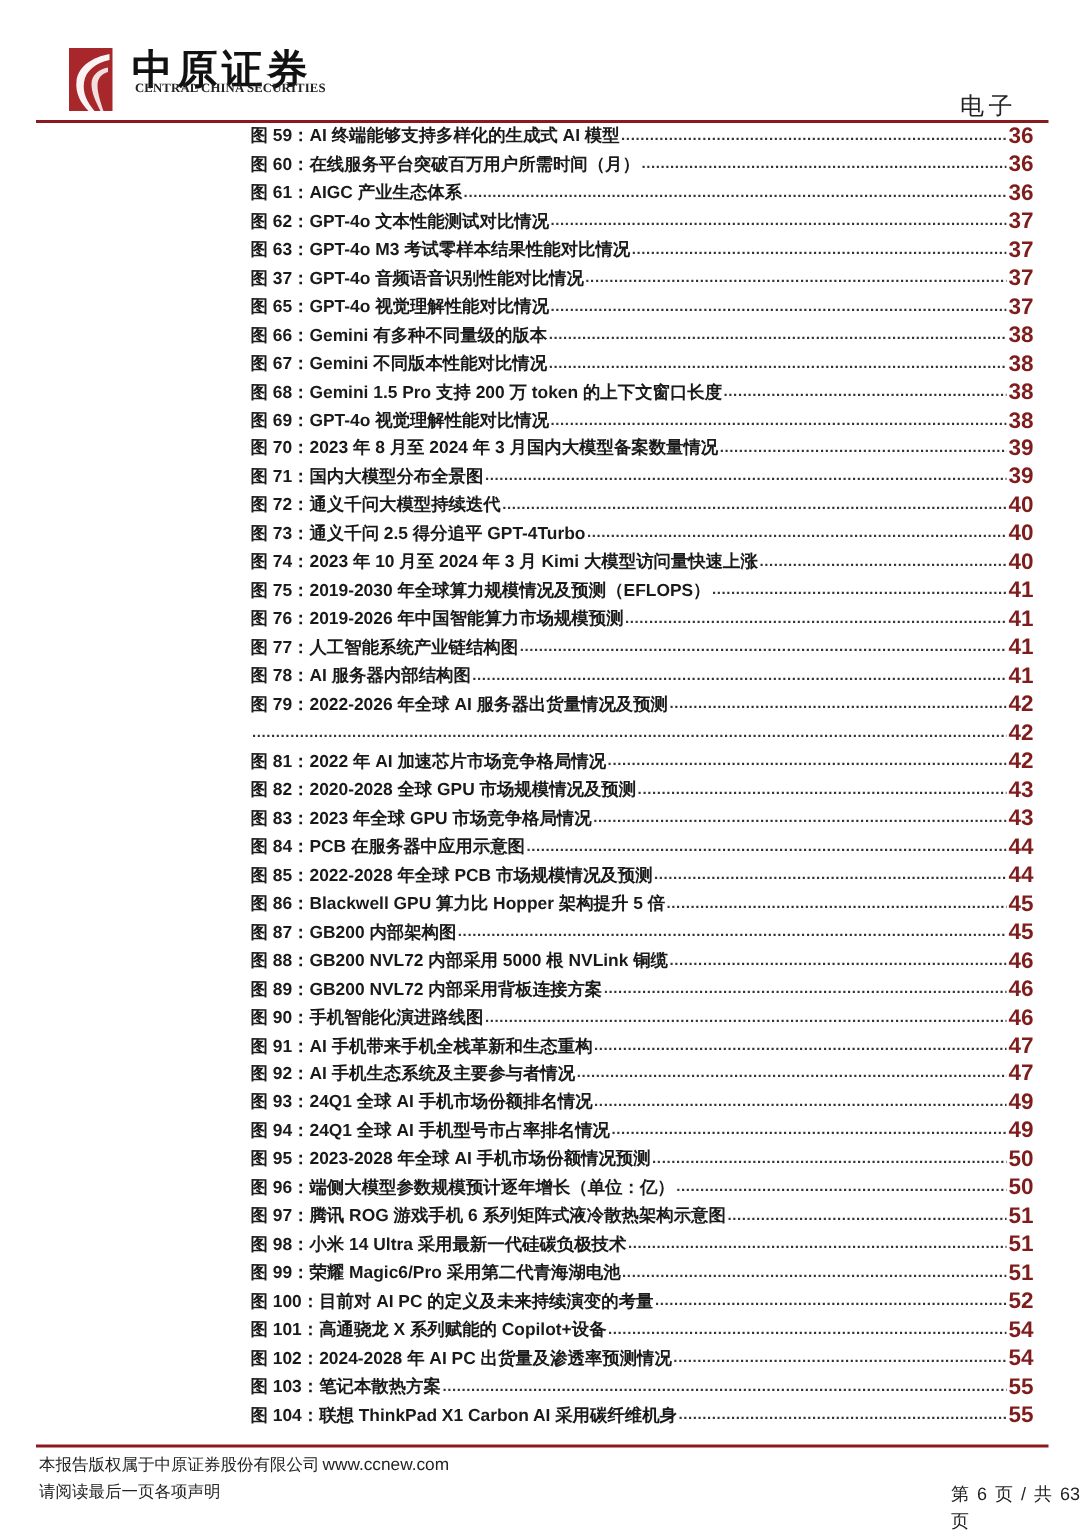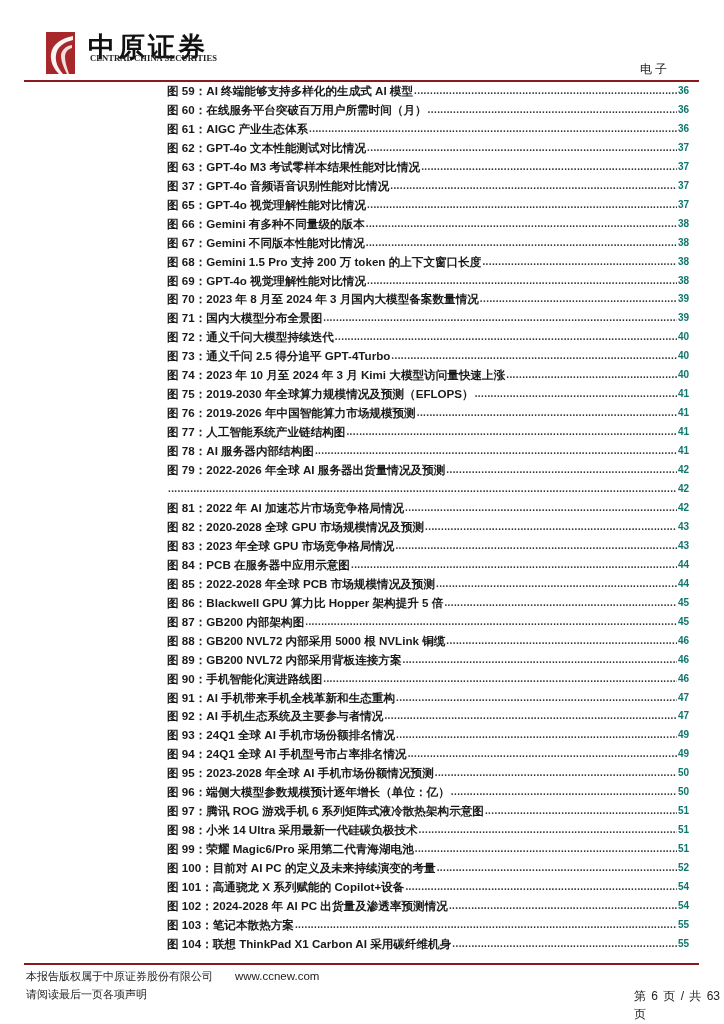--- a/index.html
+++ b/index.html
@@ -3,31 +3,31 @@
 <meta charset="utf-8">
 <style>
   html, body { margin: 0; padding: 0; background: #ffffff; }
   body { width: 724px; height: 1024px; position: relative; overflow: hidden;
          font-family: "Liberation Sans", "DejaVu Sans", sans-serif; color: #1a1a1a; }
   .header { position: absolute; left: 0; top: 0; width: 724px; height: 96px; }
   .logo-mark { position: absolute; left: 46px; top: 32px; width: 29px; height: 42px; background: #a8272b; overflow: hidden; }
   .logo-mark svg { position: absolute; left: 0; top: 0; }
   .logo-cn { position: absolute; left: 88px; top: 32px; font-family: "DejaVu Serif", serif; font-weight: bold; font-size: 27px; letter-spacing: 3px; color: #111; line-height: 30px; }
   .logo-en { position: absolute; left: 90px; top: 53px; font-family: "Liberation Serif", serif; font-weight: bold; font-size: 8.5px; letter-spacing: 0.1px; color: #222; }
-  .section-label { position: absolute; left: 640px; top: 61px; font-family: "DejaVu Serif", serif; font-size: 12px; letter-spacing: 3px; color: #222; }
+  .section-label { position: absolute; left: 640px; top: 61px; font-family: "DejaVu Serif", serif; font-size: 16px; letter-spacing: 3px; color: #222; }
   .rule-top { position: absolute; left: 24px; top: 80px; width: 675px; height: 2px; background: #8b1a1f; }
   .toc { position: absolute; left: 167px; top: 82px; width: 522px; }
   .toc-row { display: flex; align-items: flex-start; height: 18.96px; line-height: 18.96px; font-size: 11.6px; white-space: nowrap; font-weight: bold; }
   .toc-label { flex: 0 0 auto; color: #1a1a1a; }
   .toc-dots { flex: 1 1 auto; overflow: hidden; margin: 0 1px; color: #333; font-size: 10px; letter-spacing: 0.4px; }
   .toc-dots::after { content: "................................................................................................................................................................................................................................"; }
-  .toc-page { flex: 0 0 auto; font-size: 10px; color: #0f766e; }
+  .toc-page { flex: 0 0 auto; font-size: 15px; color: #7f1d1d; }
   .rule-bottom { position: absolute; left: 24px; top: 963px; width: 675px; height: 2px; background: #8b1a1f; }
   .footer-copy { position: absolute; left: 26px; top: 969px; font-size: 11px; color: #222; white-space: nowrap; }
-  .footer-copy .url { margin-left: 22px; font-family: "Liberation Sans", sans-serif; font-size: 11.5px; }
+  .footer-copy .url { margin-left: 2px; font-family: "Liberation Sans", sans-serif; font-size: 11.5px; }
   .footer-note { position: absolute; left: 26px; top: 987px; font-size: 11px; color: #222; }
   .footer-page { position: absolute; left: 592px; top: 987px; width: 100px; font-size: 12px; line-height: 18px; color: #222; word-spacing: 2px; margin-left: 42px; }
 </style>
 </head>
 <body>
 
 <div class="header">
   <div class="logo-mark">
     <svg width="29" height="42" viewBox="0 0 29 42">
       <path d="M27 4 C16 6 6 12 5 22 C4 30 8 37 13 42 L17 42 C12 36 9 30 10 23 C11 15 18 10 27 8 Z" fill="#ffffff" opacity="0.95"></path>

